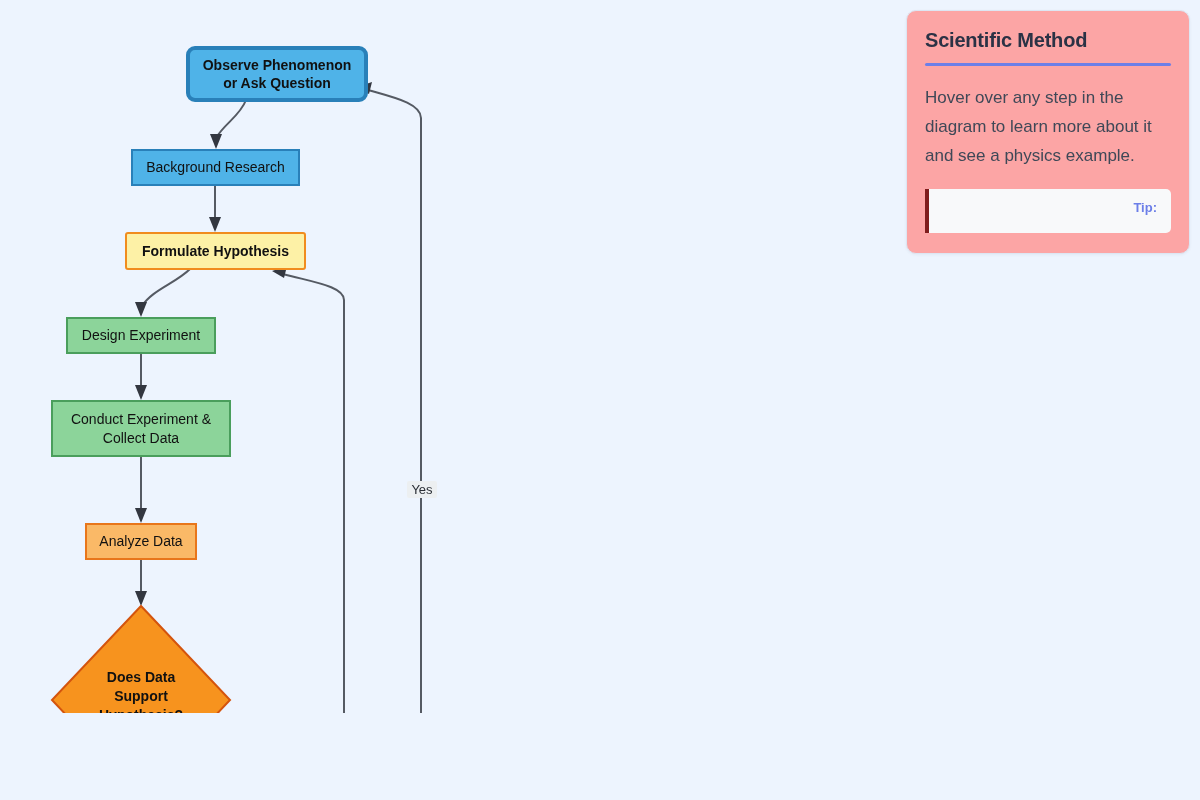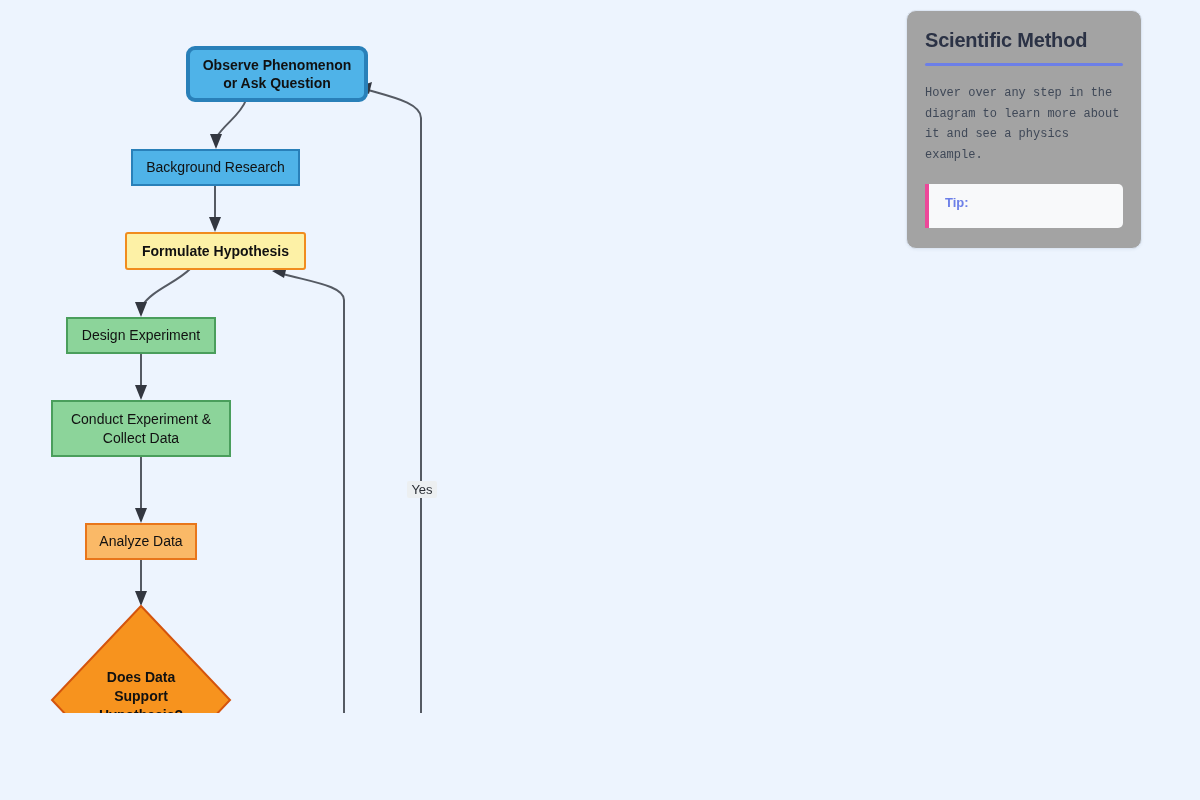--- a/index.html
+++ b/index.html
@@ -46,22 +46,22 @@
     font-size: 13px;
     fill: #2b2f36;
     text-anchor: middle;
   }
   .edge-label-bg { fill: #eceff1; }
 
   
   #info-panel {
     position: absolute;
     left: 906px; top: 10px;
-    width: 236px;
-    background: #a3a3a3;
+    width: 284px;
+    background: #fca5a5;
     border: 1px solid #dde6f3;
     border-radius: 10px;
     padding: 18px 18px 20px 18px;
     box-shadow: 0 1px 3px rgba(40,60,100,0.06);
   }
   #panel-title {
     margin: 0;
     font-size: 20px;
     font-weight: bold;
     color: #2b3245;
@@ -69,31 +69,31 @@
   }
   #panel-rule {
     margin: 11px 0 0 0;
     height: 3px;
     background: #6c7fe8;
     border: 0;
     border-radius: 2px;
   }
   #panel-desc {
     margin: 17px 0 0 0;
-    font-size: 12px;
+    font-size: 17px;
     line-height: 1.72;
     color: #3f4857;
-    font-family: Liberation Mono, monospace;
   }
   #tip-box {
     margin-top: 18px;
     background: #f8f9fa;
-    border-left: 4px solid #ec4899;
+    border-left: 4px solid #7f1d1d;
     border-radius: 0 5px 5px 0;
     padding: 11px 14px 13px 16px;
+    text-align: right;
   }
   #tip-label {
     display: block;
     font-size: 13px;
     font-weight: bold;
     color: #6c7fe8;
     margin-bottom: 5px;
   }
   #tip-text {
     display: block;

